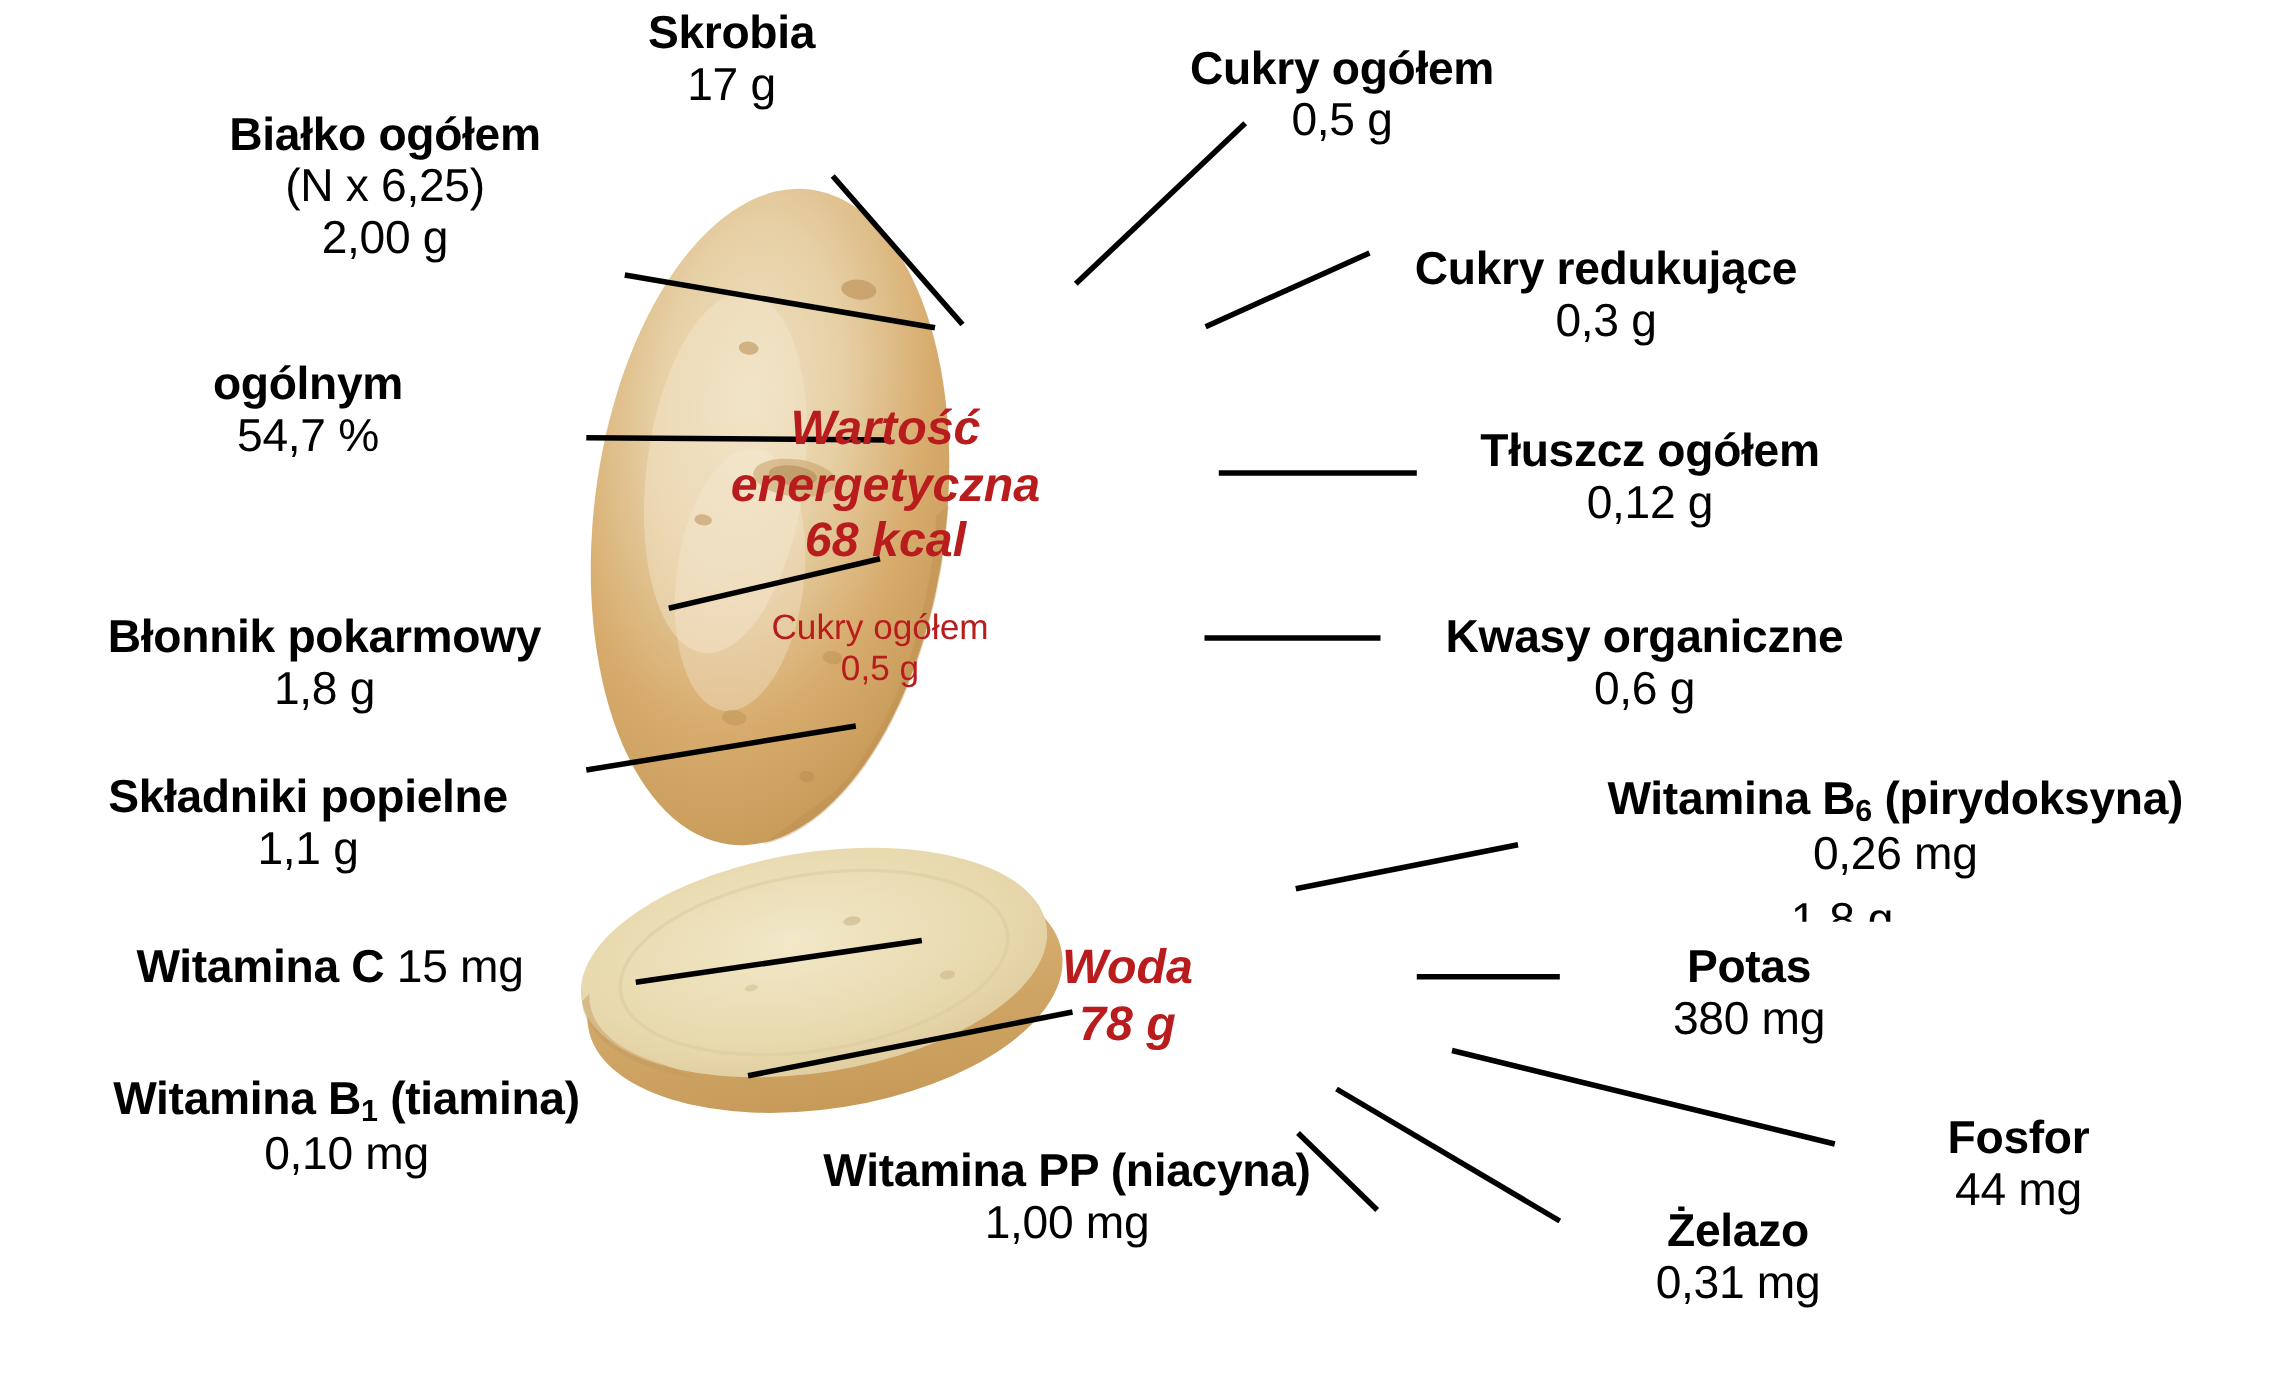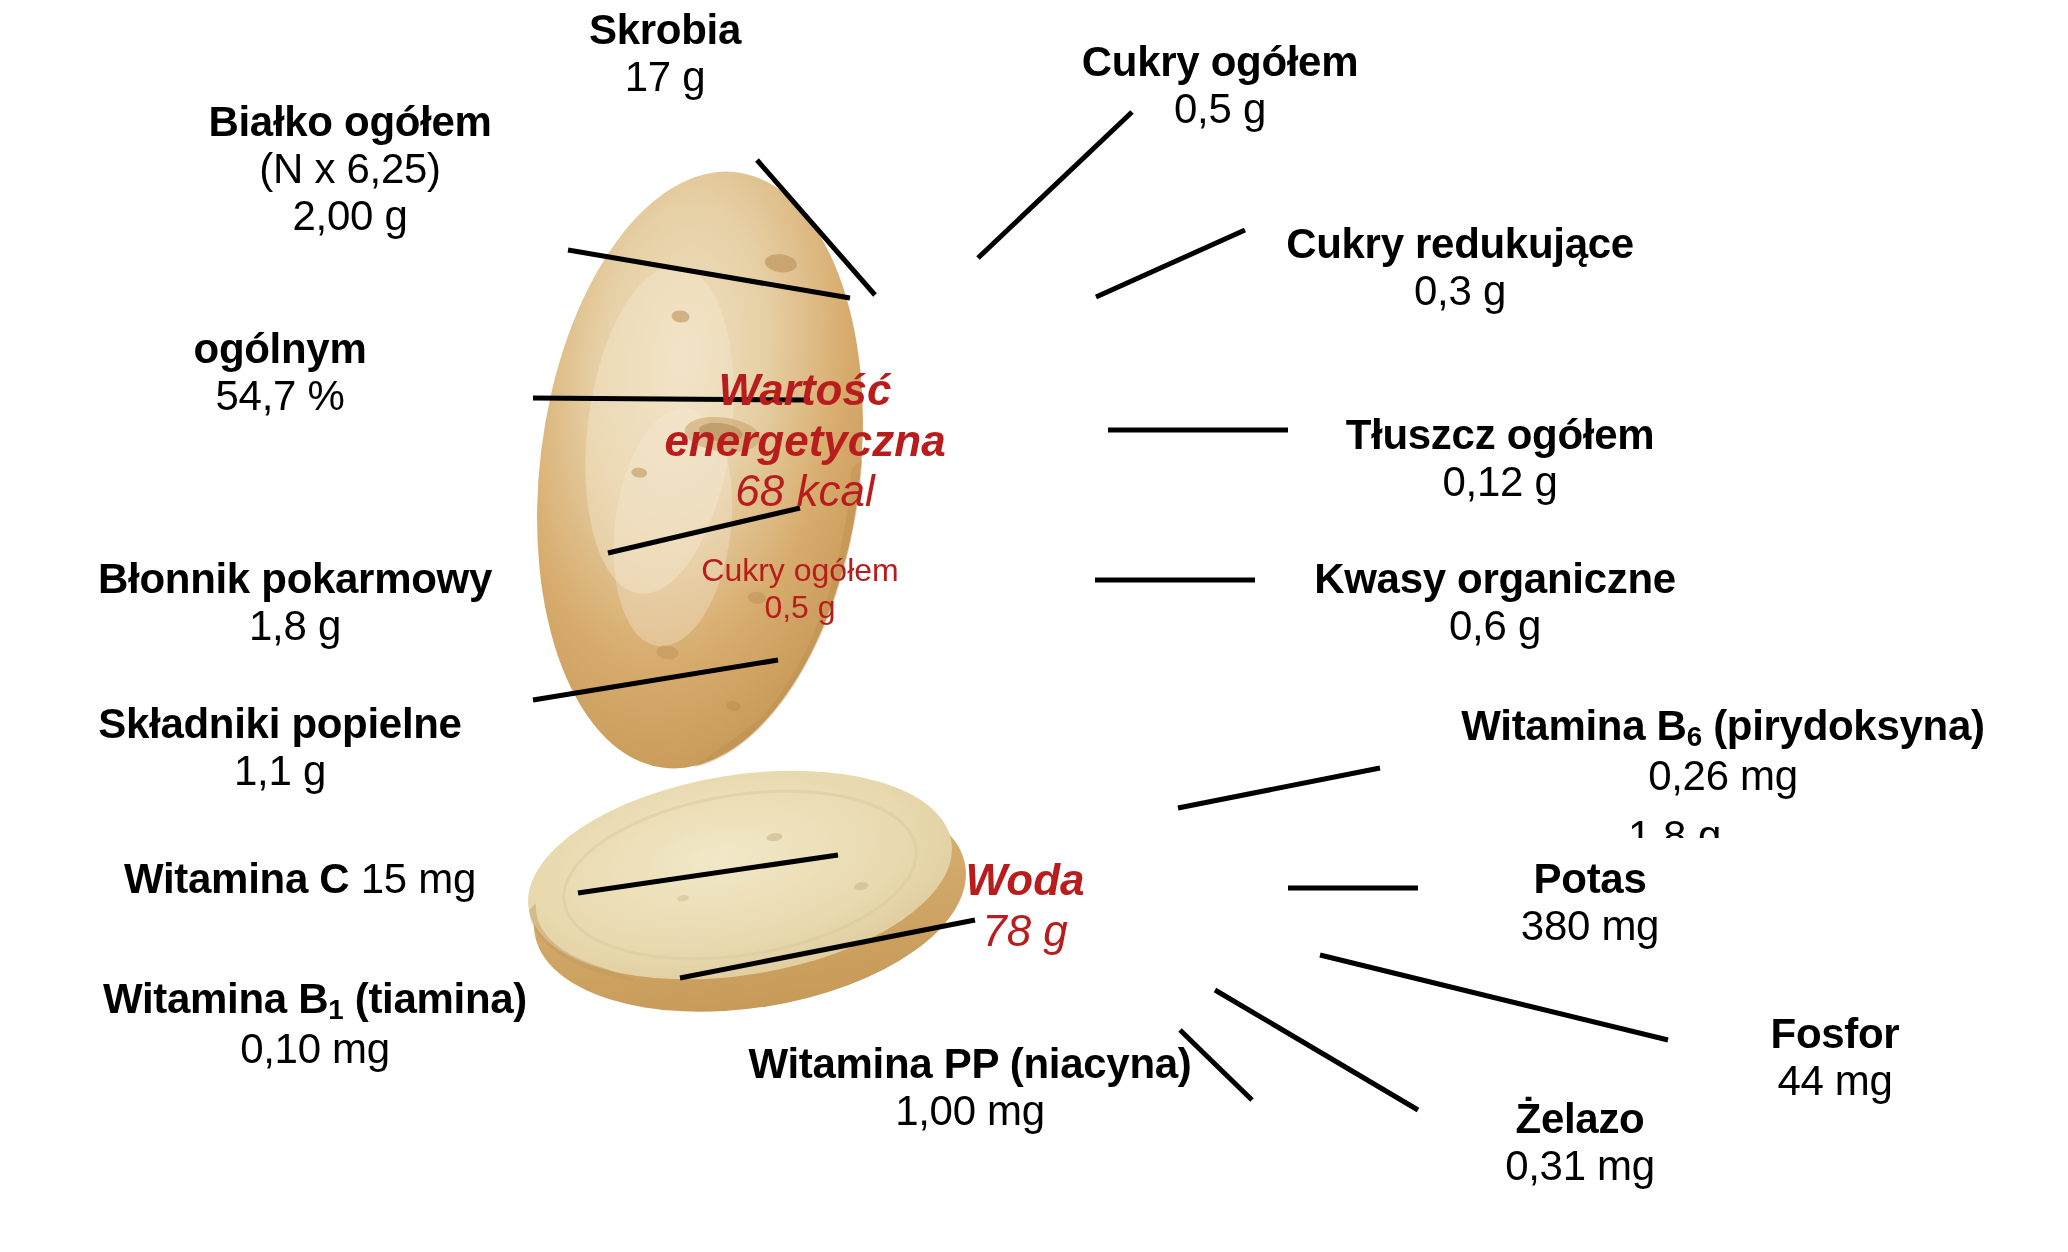--- a/index.html
+++ b/index.html
@@ -66,21 +66,21 @@
     z-index: 5;
   }
   .overlay .nm {
     display: block;
     font-weight: bold;
     font-style: italic;
     font-size: 44px;
   }
   .overlay .vl {
     display: block;
-    font-weight: normal;
+    font-weight: bold;
     font-style: italic;
     font-size: 44px;
   }
   .overlay.small .nm {
     font-weight: normal;
     font-style: normal;
     font-size: 32px;
   }
   .overlay.small .vl {
     font-weight: normal;
@@ -262,21 +262,21 @@
   <div class="callout" style="left:1010px; top:38px; width:420px;">
     <span class="nm">Cukry ogółem</span>
     <span class="vl">0,5 g</span>
   </div>
 
   <div class="callout" style="left:1225px; top:220px; width:470px;">
     <span class="nm">Cukry redukujące</span>
     <span class="vl">0,3 g</span>
   </div>
 
-  <div class="callout" style="left:1290px; top:411px; width:420px;text-align:center;">
+  <div class="callout" style="left:1290px; top:386px; width:420px;text-align:center;">
     <span class="nm">Tłuszcz ogółem</span>
     <span class="vl">0,12 g</span>
   </div>
 
   <div class="callout" style="left:1265px; top:555px; width:460px;">
     <span class="nm">Kwasy organiczne</span>
     <span class="vl">0,6 g</span>
   </div>
 
   <div class="callout" style="left:1398px; top:702px; width:650px;">

